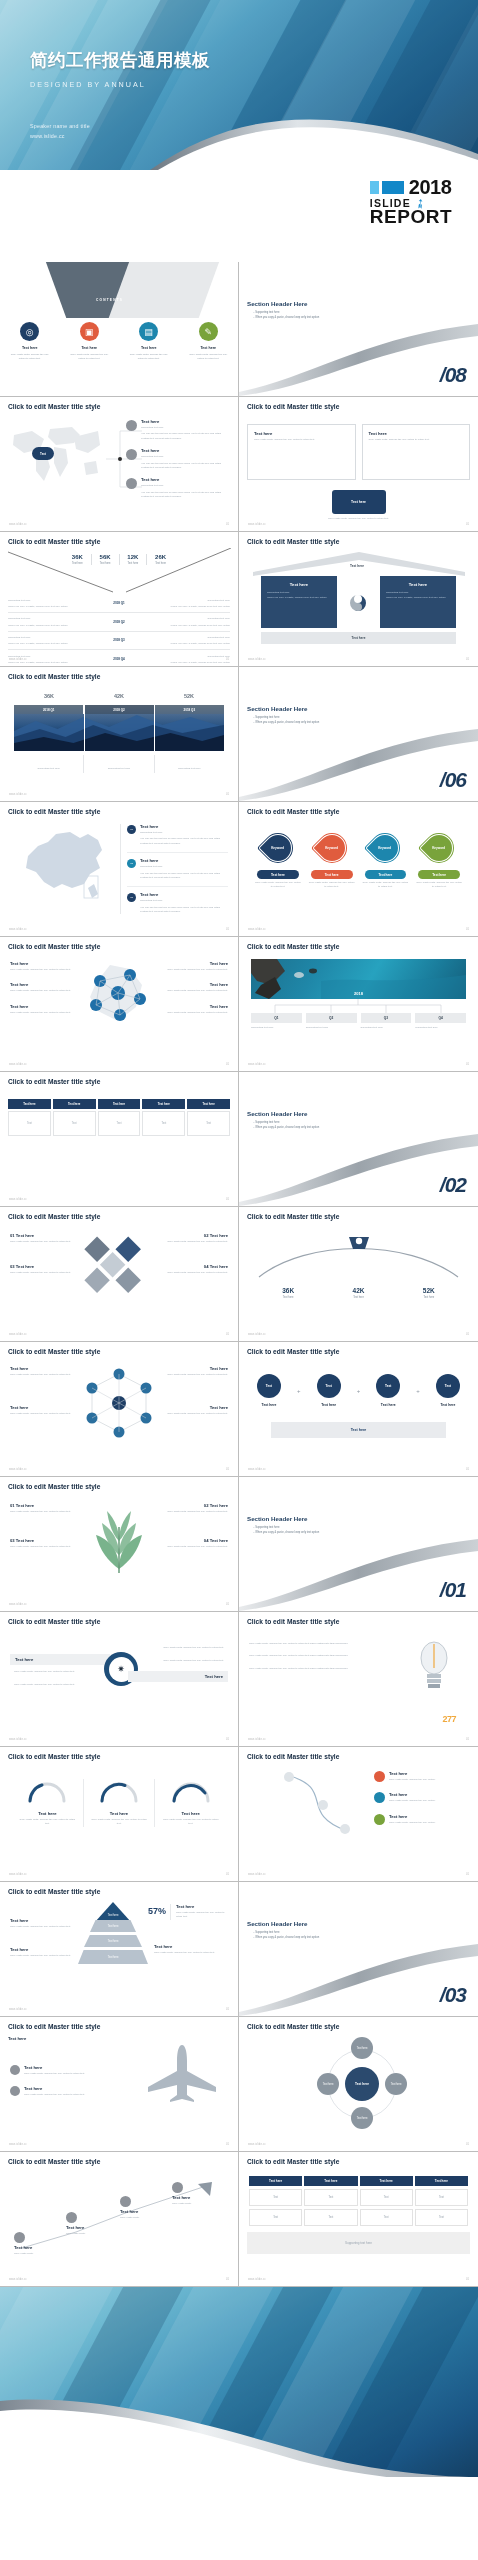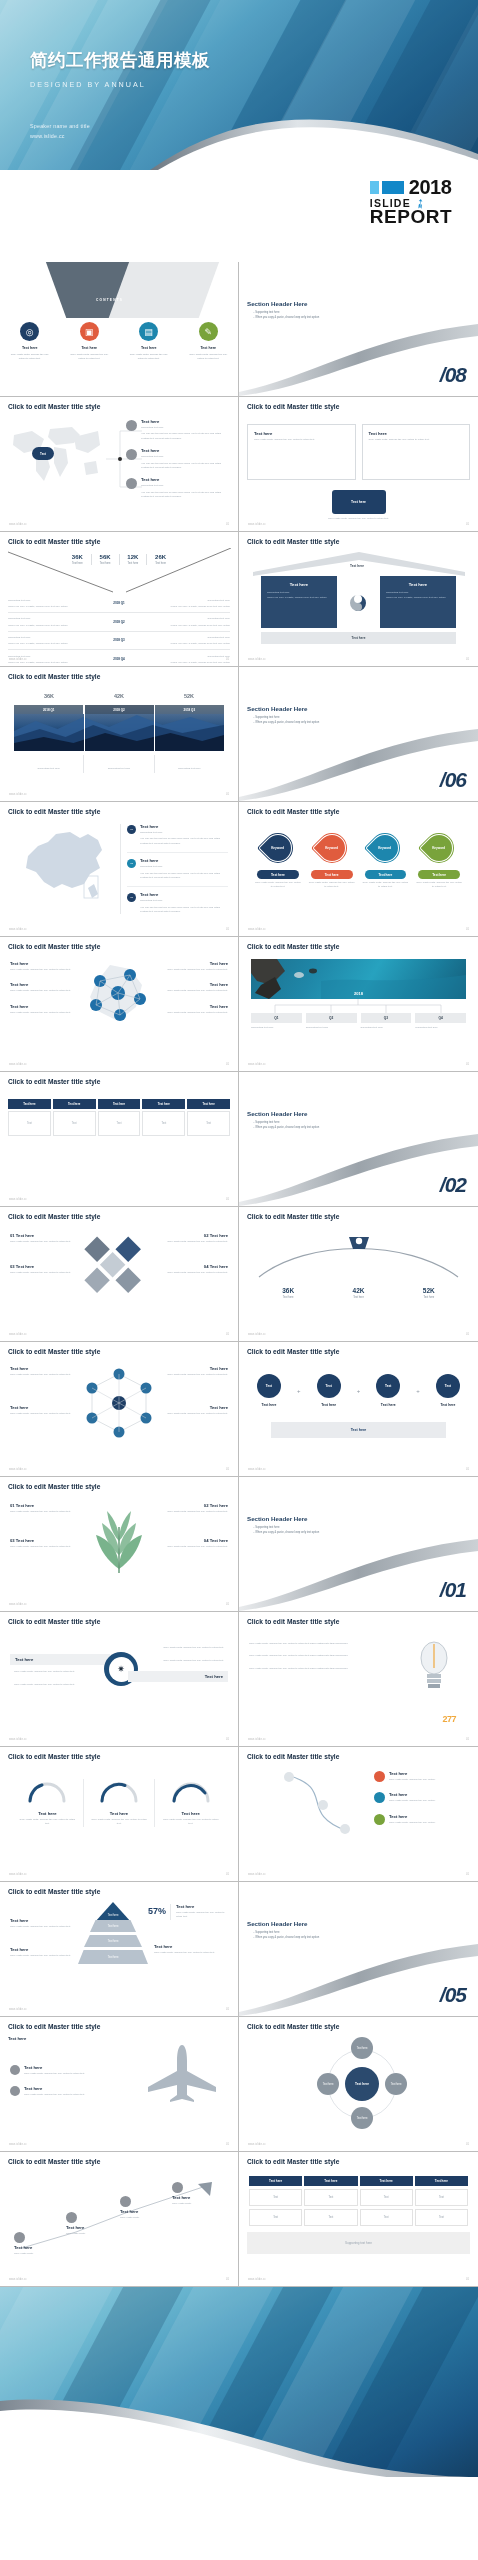--- a/index.html
+++ b/index.html
@@ -984,21 +984,21 @@
           </defs>
         <path d="M0,74 C70,60 130,18 239,6 L239,18 C135,30 75,70 0,78 Z" fill="url(#sw5)"></path>
       </svg>
       <div class="sl-pad">
         <div class="sec-head" style="margin-top:32px;">Section Header Here</div>
         <div class="sec-bul">
           <div>Supporting text here</div>
           <div>When you copy &amp; paste, choose keep only text option</div>
         </div>
       </div>
-      <div class="sec-num">/05</div>
+      <div class="sec-num">/03</div>
     </div>
 
     <div class="slide">
       <div class="sl-pad">
         <div class="sl-title">Click to edit Master title style</div>
         <div class="t-here" style="margin-top:6px;">Text here</div>
         <svg style="position:absolute;right:10px;top:18px;width:76px;height:62px;" viewBox="0 0 76 62">
           <path d="M38,4 C41,4 43,10 43,20 L43,30 L72,46 L72,51 L43,44 L43,54 L50,59 L50,61 L38,58 L26,61 L26,59 L33,54 L33,44 L4,51 L4,46 L33,30 L33,20 C33,10 35,4 38,4 Z" fill="#aeb8c2"></path>
         </svg>
         <div style="position:absolute;left:2px;top:42px;width:110px;">

